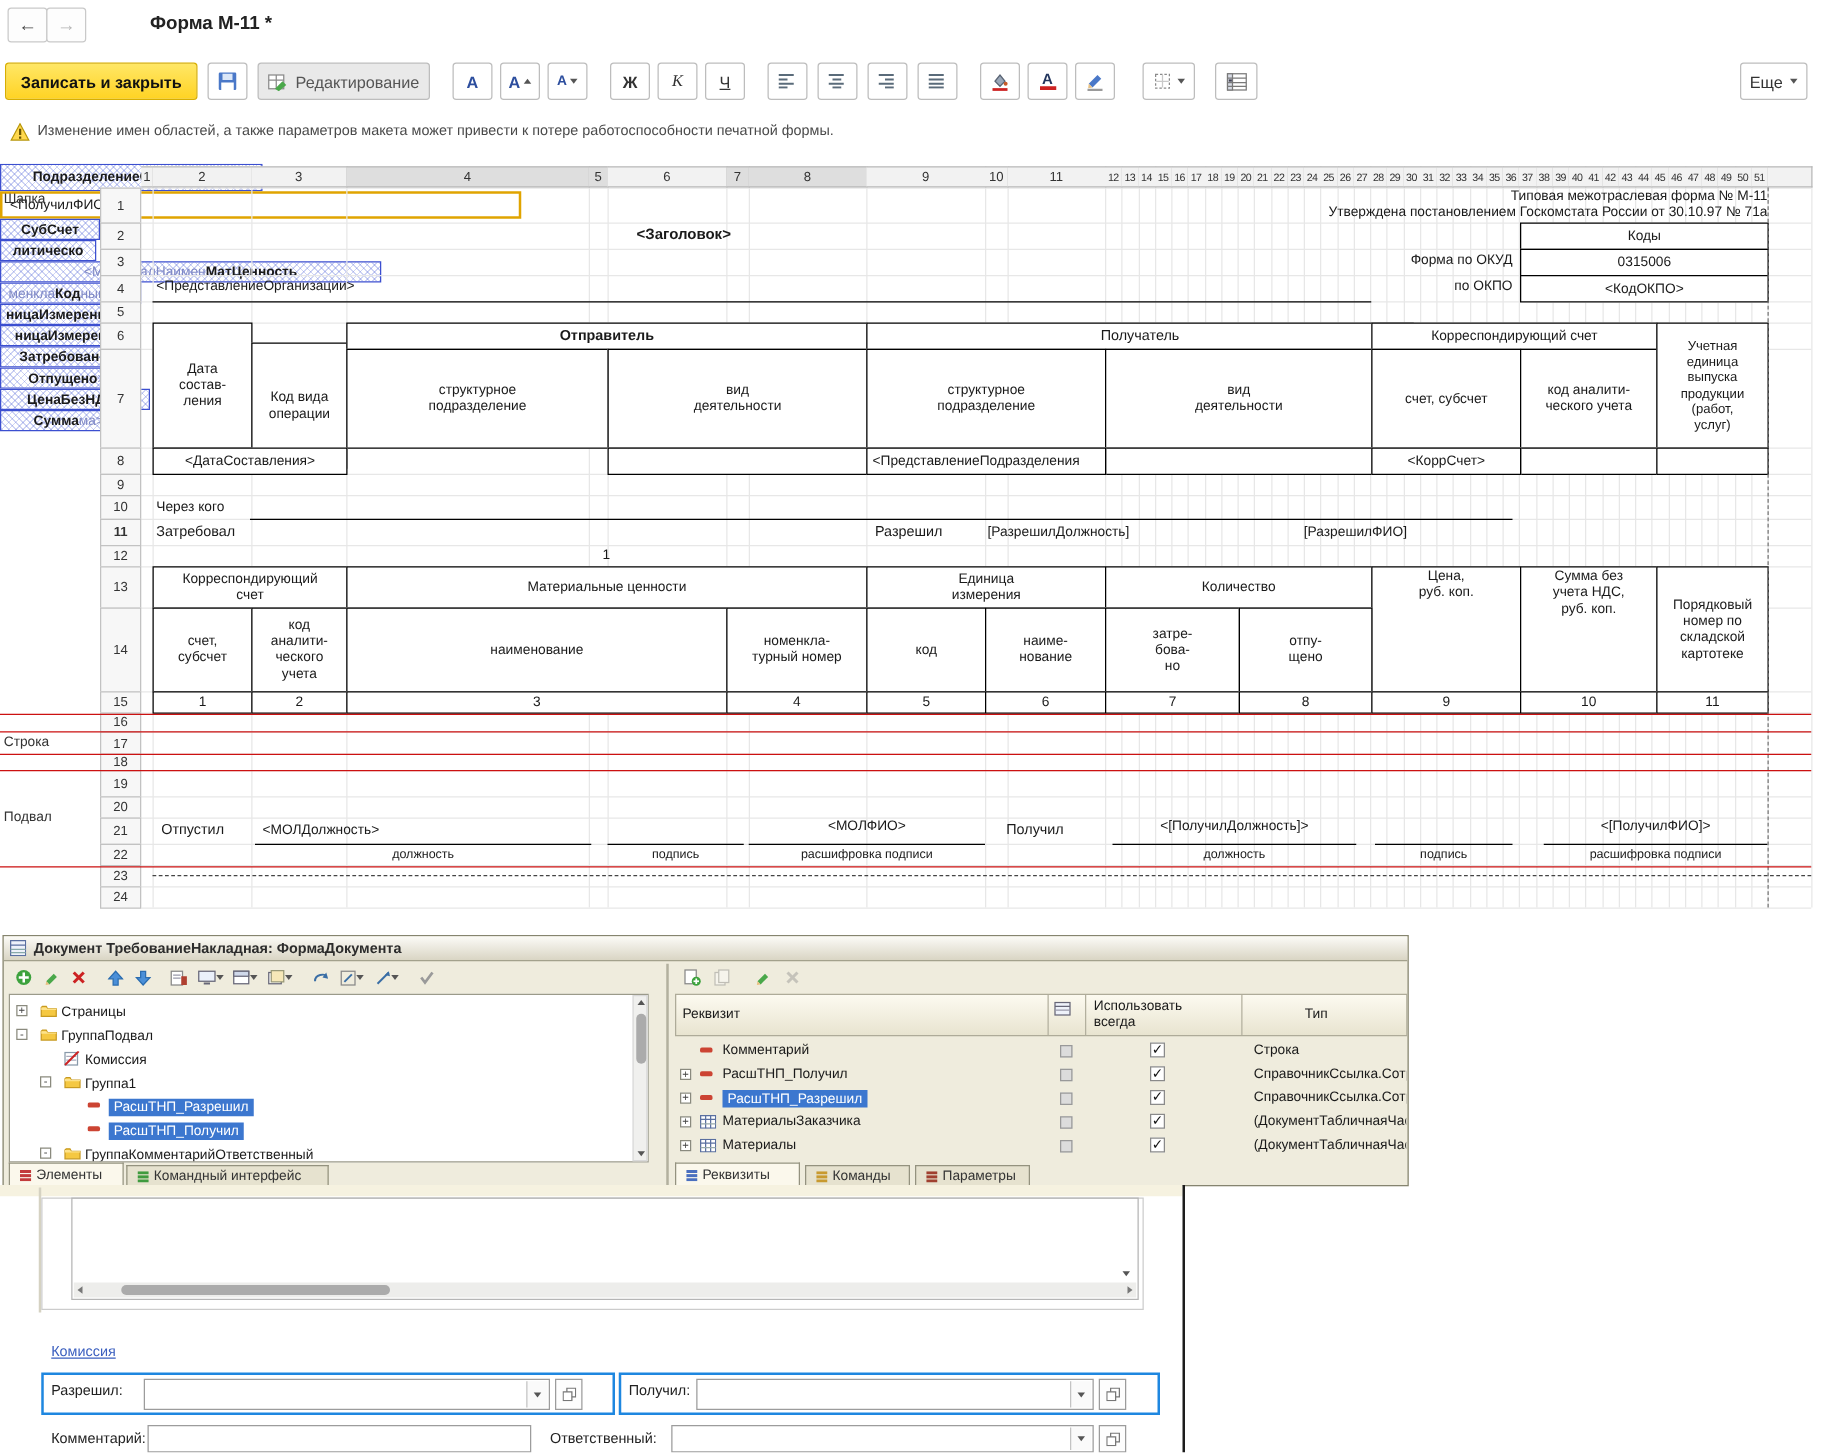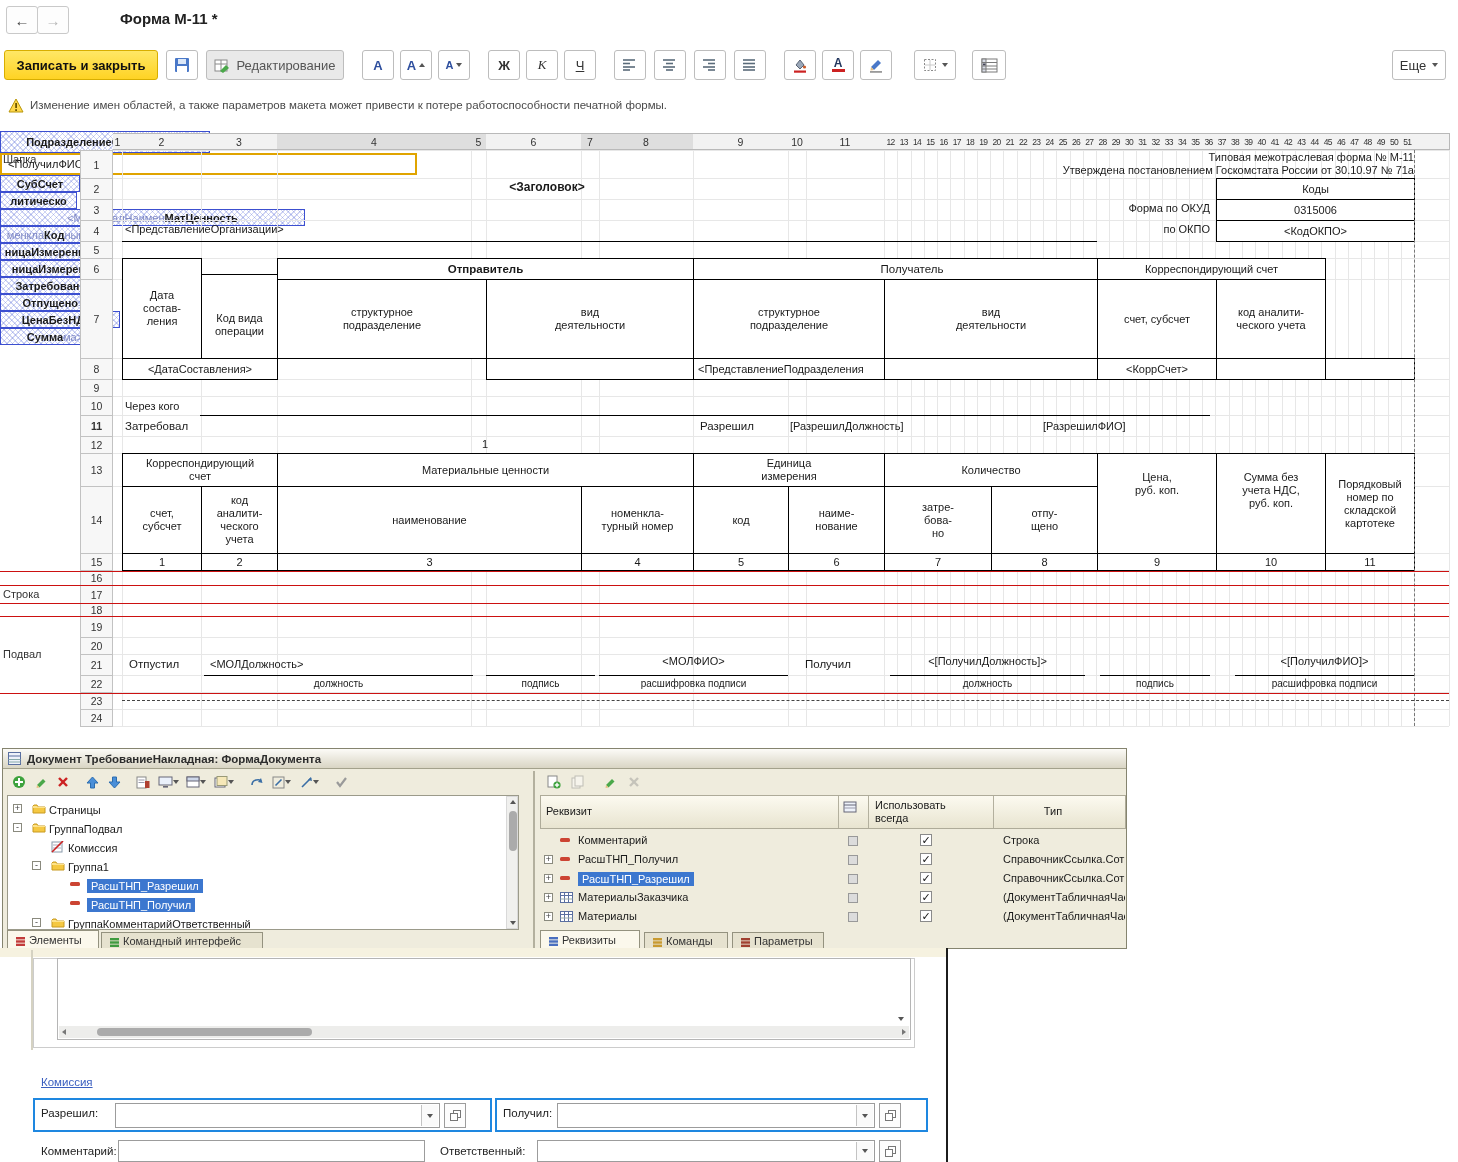--- a/index.html
+++ b/index.html
@@ -30,21 +30,21 @@
   .colhead{position:absolute;top:2px;height:17px;background:#f2f2f2;border:1px solid #b9b9b9;border-left:none;
            box-sizing:border-box;display:flex;align-items:center;justify-content:center;font-size:10.5px;color:#333;overflow:hidden;}
   .colhead.sel{background:#dedede;}
   .colhead.nar{font-size:8.5px;letter-spacing:-0.5px;}
   .rowhead{position:absolute;left:80px;width:33px;background:#f7f7f7;border:1px solid #c2c2c2;box-sizing:border-box;
            display:flex;align-items:center;justify-content:center;font-size:10.5px;color:#333;}
   .seclab{position:absolute;left:3px;font-size:11px;color:#333;}
   .c{position:absolute;white-space:pre-line;line-height:13px;}
   .bx{border:1px solid #000;background:#fff;box-sizing:border-box;display:flex;align-items:center;justify-content:center;
       text-align:center;overflow:hidden;}
-  .top{align-items:flex-start;padding-top:17px;}
+  .top{align-items:flex-start;padding-top:1px;}
   .lt{justify-content:flex-start;text-align:left;padding-left:4px;}
   .rt{text-align:right;}
   .b{font-weight:bold;}
   .redline{position:absolute;left:0;width:1449px;height:1px;background:#cc1111;z-index:40;}
   .dash-h{position:absolute;border-top:1px dashed #444;z-index:30;}
   .dash-v{position:absolute;border-left:1px dashed #777;z-index:5;}
   .hatch{background:
      repeating-linear-gradient(45deg,rgba(80,100,215,.28) 0 1px,transparent 1px 4px),
      repeating-linear-gradient(-45deg,rgba(80,100,215,.28) 0 1px,transparent 1px 4px),#fff;
      border:1px solid #3c4fd0;box-sizing:border-box;display:flex;align-items:center;justify-content:center;
@@ -405,20 +405,26 @@
 деятельности</div>
     <div class="c bx" style="left: 693px; top: 127px; width: 438px; height: 22px; font-size: 11.5px;">Получатель</div>
     <div class="c bx" style="left: 693px; top: 148px; width: 192px; height: 80px;">структурное
 подразделение</div>
     <div class="c bx" style="left: 884px; top: 148px; width: 214px; height: 80px;">вид
 деятельности</div>
     <div class="c bx" style="left: 1097px; top: 127px; width: 229px; height: 22px;">Корреспондирующий счет</div>
     <div class="c bx" style="left: 1097px; top: 148px; width: 120px; height: 80px;">счет, субсчет</div>
     <div class="c bx" style="left: 1216px; top: 148px; width: 110px; height: 80px;">код аналити-
 ческого учета</div>
+    <div class="c bx" style="left: 1325px; top: 127px; width: 90px; height: 101px; font-size: 10.5px; line-height: 12.5px;">Учетная
+единица
+выпуска
+продукции
+(работ,
+услуг)</div>
     <div class="c bx" style="left: 486px; top: 227px; width: 208px; height: 22px;"></div>
     <div class="c bx" style="left: 884px; top: 227px; width: 214px; height: 22px;"></div>
     <div class="c bx" style="left: 1216px; top: 227px; width: 110px; height: 22px;"></div>
     <div class="c bx" style="left: 1325px; top: 227px; width: 90px; height: 22px;"></div>
     <div class="c bx" style="left: 122px; top: 227px; width: 156px; height: 22px;">&lt;ДатаСоставления&gt;</div>
     <div class="c bx lt" style="left: 693px; top: 227px; width: 192px; height: 22px; white-space: nowrap;">&lt;ПредставлениеПодразделения</div>
     <div class="c bx" style="left: 1097px; top: 227px; width: 120px; height: 22px;">&lt;КоррСчет&gt;</div>
     <div class="c" style="left: 125px; top: 269px; width: 100px; height: 14px;">Через кого</div>
     <div class="c" style="left: 125px; top: 289px; width: 100px; height: 14px; font-size: 11.5px;">Затребовал</div>
     <div class="c" style="left: 700px; top: 289px; width: 70px; height: 14px; font-size: 11.5px;">Разрешил</div>

